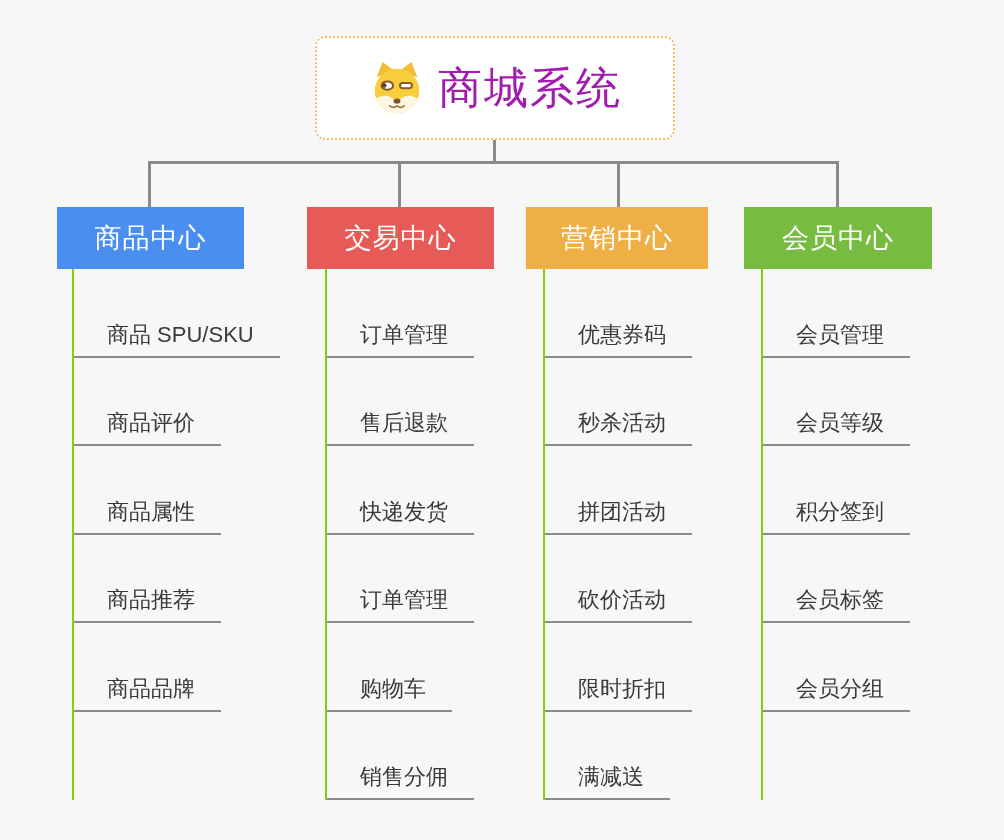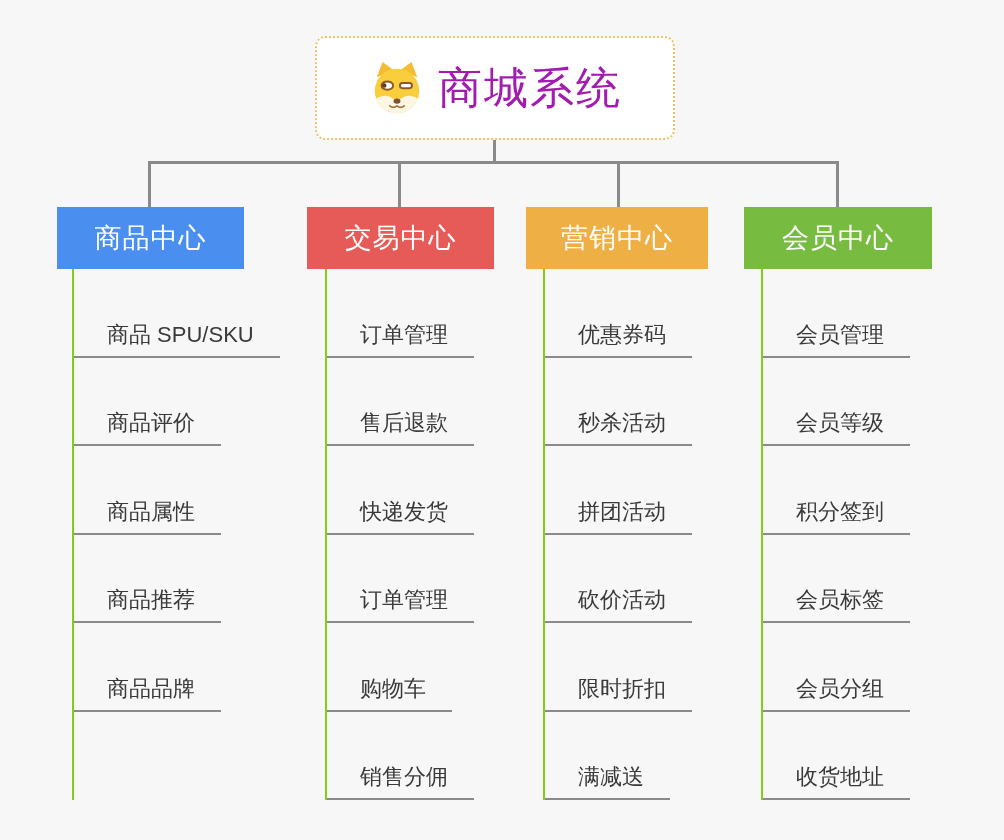--- a/index.html
+++ b/index.html
@@ -189,18 +189,15 @@
       </div>
     <div class="item">
       <span class="item-label">积分签到</span>
       </div>
     <div class="item">
       <span class="item-label">会员标签</span>
       </div>
     <div class="item">
       <span class="item-label">会员分组</span>
       </div>
-    <div class="item">
-      <span class="item-label">收货地址</span>
-      </div>
   </div>
 
 </div>
 
 </body></html>

